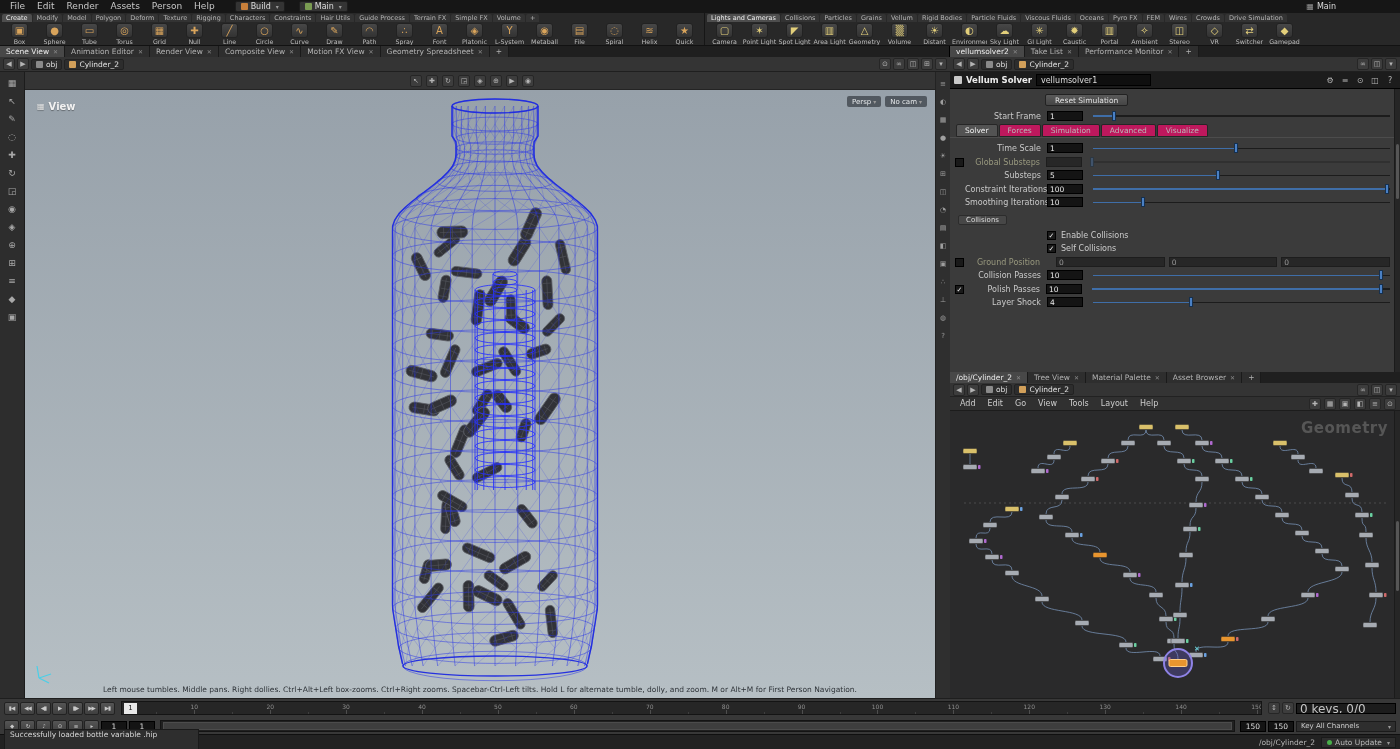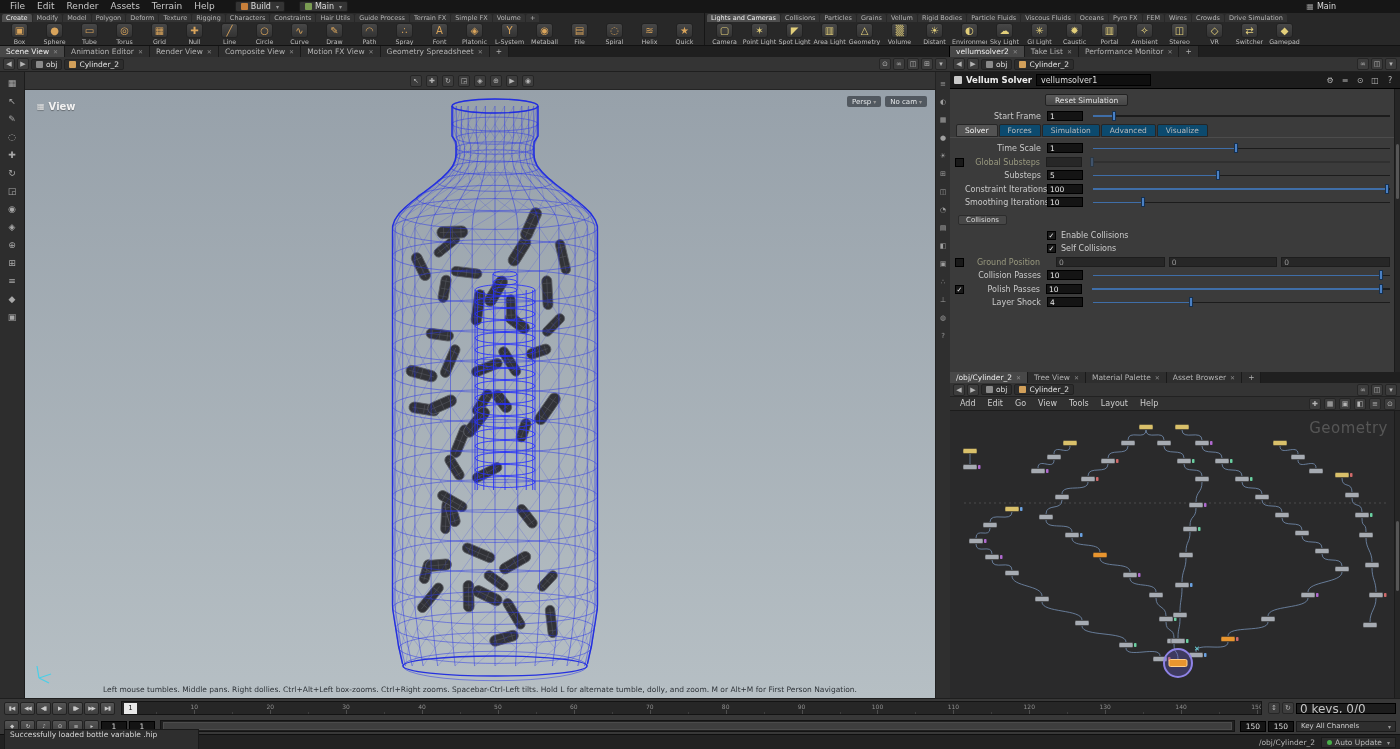--- a/index.html
+++ b/index.html
@@ -88,37 +88,37 @@
 .selbtn{width:10px;height:10px;background:#3d3d3d;border:1px solid #222;font-size:5.5px;color:#bbb;display:inline-flex;align-items:center;justify-content:center;flex:none}
 .pslider{flex:1;margin:0 10px 0 10px;height:10px;position:relative}
 .pslider .track{position:absolute;left:0;right:0;top:4.5px;height:1.5px;background:#1c1c1c}
 .pslider .fill{position:absolute;left:0;top:4.5px;height:1.5px;background:#3f6ea8}
 .pslider .handle{position:absolute;top:0;width:4px;height:10px;background:#4a80c4;border:1px solid #16304e}
 .checkbox{width:9px;height:9px;background:#191919;border:1px solid #000;color:#e8e8e8;font-size:7px;line-height:8px;text-align:center;flex:none}
 .cblabel{font-size:8px;color:#cccccc;margin-left:5px;white-space:nowrap}
 .triple{flex:1;display:flex;gap:4px;margin:0 10px}
 .triplef{flex:1;width:auto}
 #solver-tabs{display:flex;margin:3px 0 0 6px}
-.stab{font-size:7.5px;padding:1px 8px;background:#0c4a6e;border:1px solid #262626;color:#b8b8b8;margin-right:1px;border-radius:2px 2px 0 0}
+.stab{font-size:7.5px;padding:1px 8px;background:#be185d;border:1px solid #262626;color:#b8b8b8;margin-right:1px;border-radius:2px 2px 0 0}
 .stab.active{background:#535353;color:#f0f0f0}
 #solver-rows{border-top:1px solid #4c4c4c;padding-top:2px}
 #collisions-label{display:inline-block;margin:4px 0 1px 8px;background:#474747;border:1px solid #2c2c2c;font-size:7px;color:#dcdcdc;padding:0 7px;height:10px;line-height:9px;border-radius:2px}
 .vscroll{position:absolute;width:6px;background:#262626;border-left:1px solid #1b1b1b}
 .vscroll .thumb{position:absolute;left:1px;right:1px;background:#565656;border-radius:2px}
 
 #net-tabs{position:absolute;top:372px;left:950px;right:0;height:11px;background:#1f1f1f;display:flex}
 #net-path{position:absolute;top:383px;left:950px;right:0;height:14px;background:#343434;display:flex;align-items:center;gap:2px;padding:0 3px;border-bottom:1px solid #222}
 #net-menu{position:absolute;top:397px;left:950px;right:0;height:14px;background:#303030;border-bottom:1px solid #1c1c1c;display:flex;align-items:center;font-size:8px;color:#cccccc;padding:0 4px}
 .net-menu-item{padding:0 6px}
 #net-menu .ticons{margin-left:auto;display:flex;gap:3px}
 #net-canvas{position:absolute;top:411px;left:950px;right:0;bottom:51px;background:#2a2a2b;overflow:hidden}
 #network-svg{position:absolute;inset:0}
 .nwire{fill:none;stroke:#7189aa;stroke-width:1;opacity:.85}
 .ndash{fill:none;stroke:#8a8a8a;stroke-width:.8;stroke-dasharray:2 3;opacity:.45}
-#net-watermark{position:absolute;top:8px;right:12px;font-size:15px;font-weight:normal;color:#565656;letter-spacing:.5px}
+#net-watermark{position:absolute;top:8px;right:12px;font-size:15px;font-weight:bold;color:#565656;letter-spacing:.5px}
 
 #playbar{position:absolute;left:0;right:0;top:698px;height:36px;background:#383838;border-top:1px solid #1e1e1e}
 .pb-row{height:18px;display:flex;align-items:center;padding:0 4px;gap:2px}
 .tbtn{width:15px;height:13px;background:linear-gradient(#555,#3f3f3f);border:1px solid #222;color:#c8c8c8;font-size:5.5px;display:inline-flex;align-items:center;justify-content:center;border-radius:2px;flex:none;letter-spacing:-1px}
 .transport,.toggles{display:flex;gap:1px}
 #ruler{flex:1;height:14px;background:#262626;border:1px solid #141414;position:relative;margin:0 4px;overflow:hidden}
 #playhead{position:absolute;left:2px;top:1px;width:13px;height:11px;background:#e8e8e8;color:#111;font-size:7px;text-align:center;line-height:11px;z-index:2}
 .rtick{position:absolute;bottom:0;width:1px;height:4px;background:#4e4e4e}
 .rtick.minor{height:2px;background:#3e3e3e}
 .rlabel{position:absolute;top:1px;font-size:6px;color:#8d8d8d;transform:translateX(-50%)}
@@ -137,21 +137,21 @@
 </head>
 <body>
 
 <div id="menubar">
   <div class="menus">
 
   <span class="menu-item">File</span>
       <span class="menu-item">Edit</span>
       <span class="menu-item">Render</span>
       <span class="menu-item">Assets</span>
-      <span class="menu-item">Terrain</span>
+      <span class="menu-item">Person</span>
       <span class="menu-item">Help</span>
     </div>
   <span class="chip">
       <span class="chip-ico build"></span>
       <span>Build</span>
       <span class="caret">▾</span>
     </span>
   <span class="chip">
       <span class="chip-ico main"></span>
       <span>Main</span>

